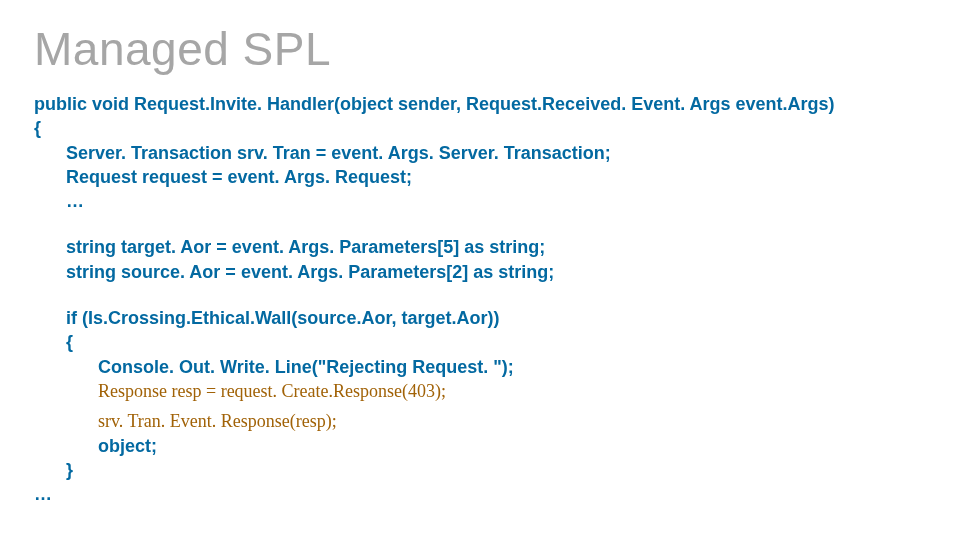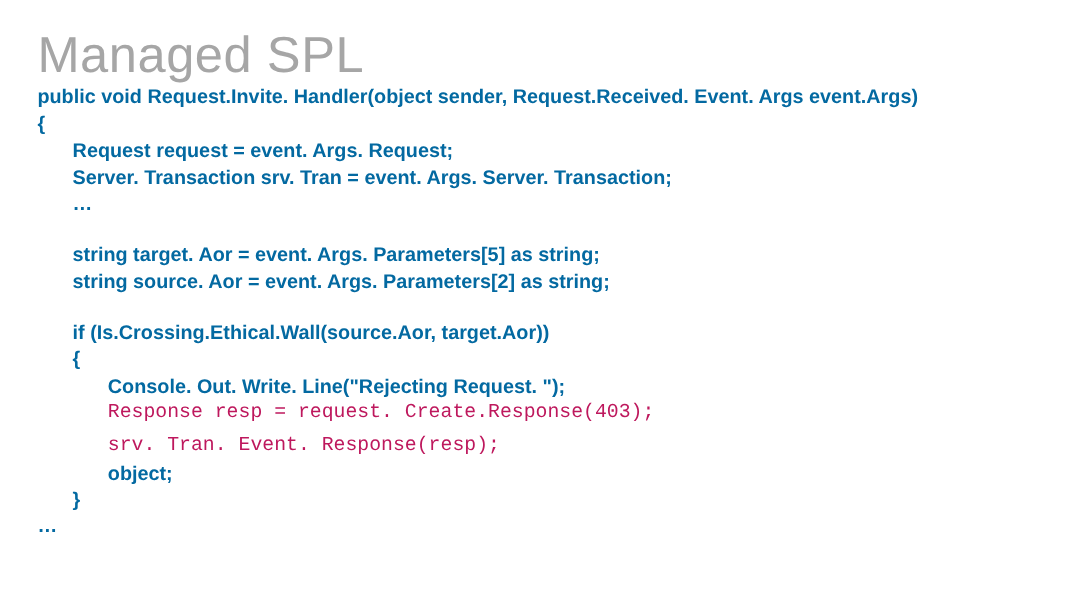--- a/index.html
+++ b/index.html
@@ -12,35 +12,36 @@
       height: 551px;
       background: #ffffff;
       font-family: "Segoe UI Light", "Segoe UI", Arial, sans-serif;
       padding: 22px 34px;
       overflow: hidden;
     }
     .slide-title {
       font-size: 46px;
       font-weight: 300;
       color: #a6a6a6;
+      margin-bottom: 16px;
       letter-spacing: 0.5px;
     }
     .code-block {
       font-family: "Segoe UI", Arial, sans-serif;
       font-size: 18px;
       line-height: 1.35;
     }
     .black-bold {
       color: #0369a1;
       font-family: "Segoe UI Semibold", "Segoe UI", Arial, sans-serif;
       font-weight: 600;
     }
     .teal-text {
-      color: #be185d;
-      font-family: Liberation Mono, monospace;
+      color: #a16207;
+      font-family: Liberation Serif, serif;
       font-weight: 400;
       font-size: 18px;
     }
     .indent-1 {
       padding-left: 32px;
     }
     .indent-2 {
       padding-left: 64px;
     }
     .spacer {
@@ -51,22 +52,22 @@
     }
   </style>
 </head>
 <body>
 
 <h1 class="slide-title">Managed SPL</h1>
 
 <div class="code-block">
   <div class="black-bold">public void Request.Invite. Handler(object sender, Request.Received. Event. Args event.Args)</div>
   <div class="black-bold">{</div>
+  <div class="black-bold indent-1">Server. Transaction srv. Tran = event. Args. Server. Transaction;</div>
   <div class="black-bold indent-1">Request request = event. Args. Request;</div>
-  <div class="black-bold indent-1">Server. Transaction srv. Tran = event. Args. Server. Transaction;</div>
   <div class="black-bold indent-1">…</div>
   <div class="spacer"></div>
   <div class="black-bold indent-1">string target. Aor = event. Args. Parameters[5] as string;</div>
   <div class="black-bold indent-1">string source. Aor = event. Args. Parameters[2] as string;</div>
   <div class="spacer"></div>
   <div class="black-bold indent-1">if (Is.Crossing.Ethical.Wall(source.Aor, target.Aor))</div>
   <div class="black-bold indent-1">{</div>
   <div class="black-bold indent-2">Console. Out. Write. Line("Rejecting Request. ");</div>
   <div class="teal-text indent-2">Response resp = request. Create.Response(403);</div>
   <div class="spacer-sm"></div>

